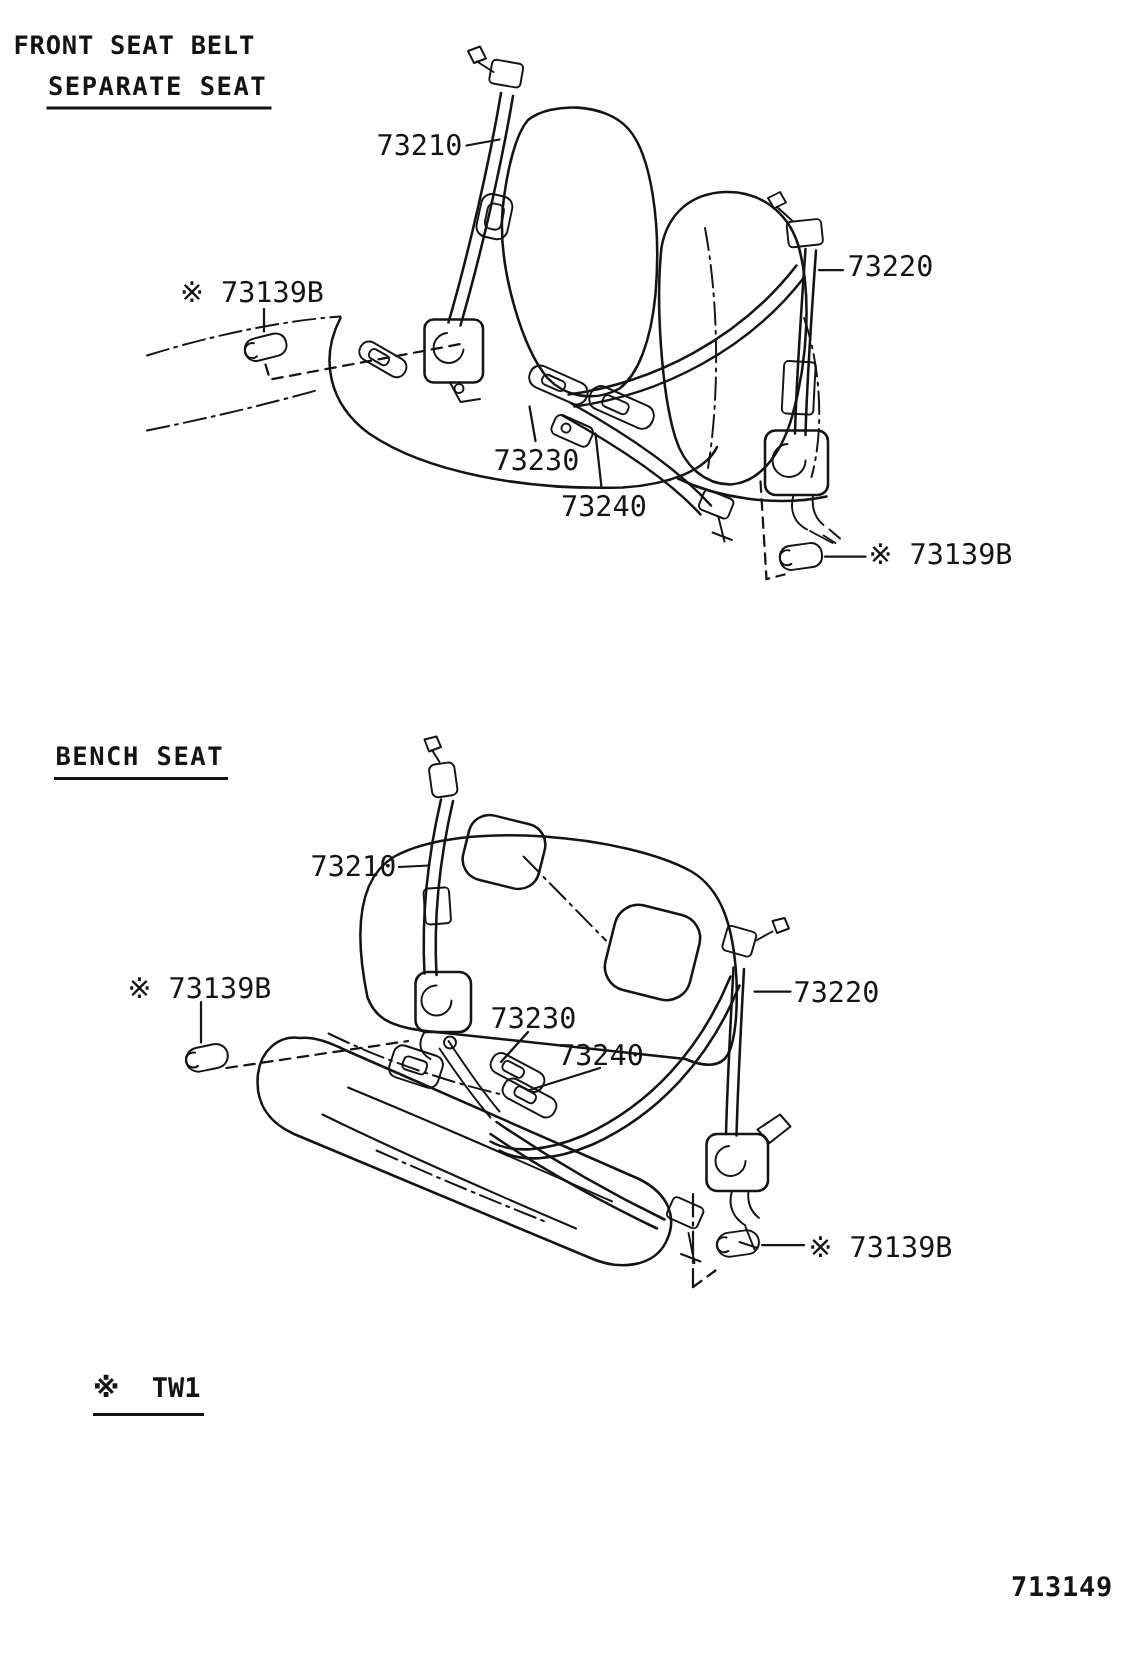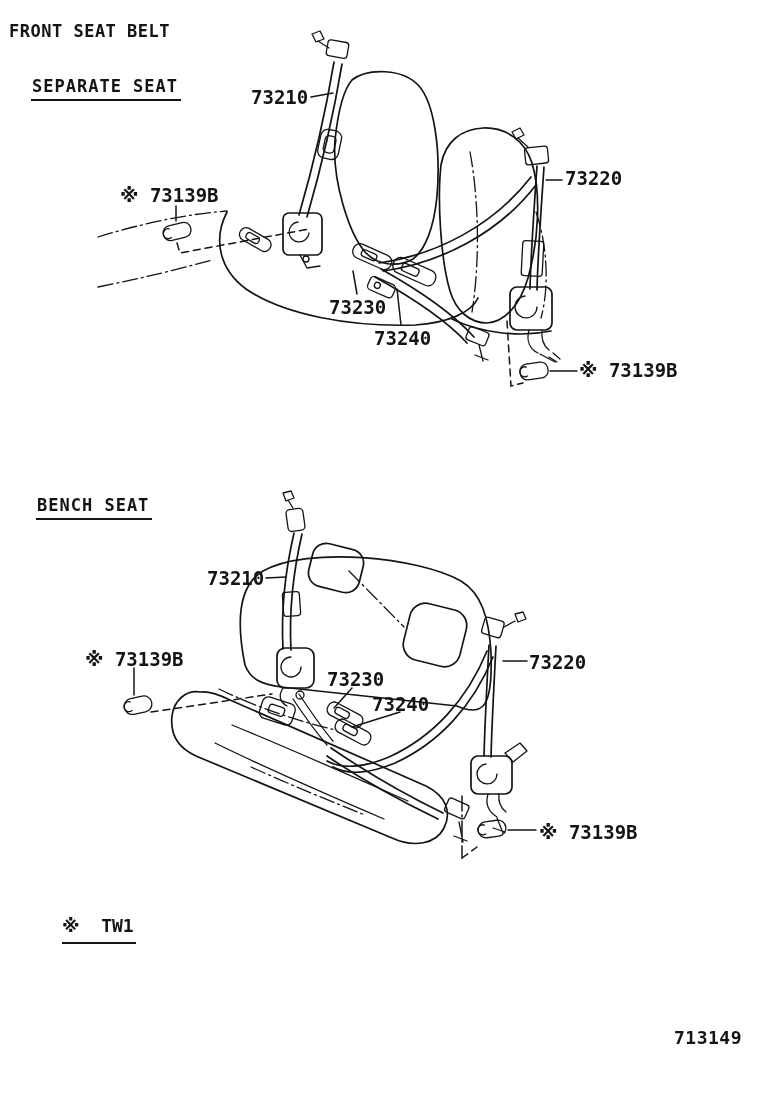--- a/index.html
+++ b/index.html
@@ -6,25 +6,25 @@
   body{
     width:760px;height:1112px;position:relative;overflow:hidden;
     font-family:"DejaVu Sans Mono","DejaVu Sans",monospace;
     color:#141414;
   }
   .stage{position:absolute;inset:0;width:760px;height:1112px;border-radius:24px;}
   svg.art{position:absolute;left:0;top:0;}
   .txt{position:absolute;white-space:pre;font-weight:700;line-height:1.1;}
   .page-title{left:9px;top:22px;font-size:17px;letter-spacing:0.5px;}
   .sec-title{font-size:17px;letter-spacing:1px;border-bottom:2px solid #141414;padding:0 3px 3px 1px;}
-  .sec-sep{left:31px;top:49px;margin-top:28px;}
+  .sec-sep{left:31px;top:49px;}
   .sec-bench{left:36px;top:496px;}
-  .part-label{position:absolute;white-space:pre;font-weight:700;font-size:19px;letter-spacing:0;}
+  .part-label{position:absolute;white-space:pre;font-weight:400;font-size:19px;letter-spacing:0;}
   .footnote{left:62px;top:916px;font-size:18px;border-bottom:2.5px solid #141414;padding:0 2px 6px 0;}
-  .fig-num{left:674px;top:1028px;font-size:18px;letter-spacing:0.5px;}
+  .fig-num{left:674px;top:1049px;font-size:18px;letter-spacing:0.5px;}
   
   .ln{fill:none;stroke:#141414;stroke-width:1.7;stroke-linecap:round;stroke-linejoin:round;}
   .ln2{fill:none;stroke:#141414;stroke-width:1.3;stroke-linecap:round;stroke-linejoin:round;}
   .dd{stroke-dasharray:15 4 2 4;}    
   .dsh{stroke-dasharray:7 5;}        
   .ldr{fill:none;stroke:#141414;stroke-width:1.5;stroke-linecap:round;}
 </style>
 </head>
 <body>
 

